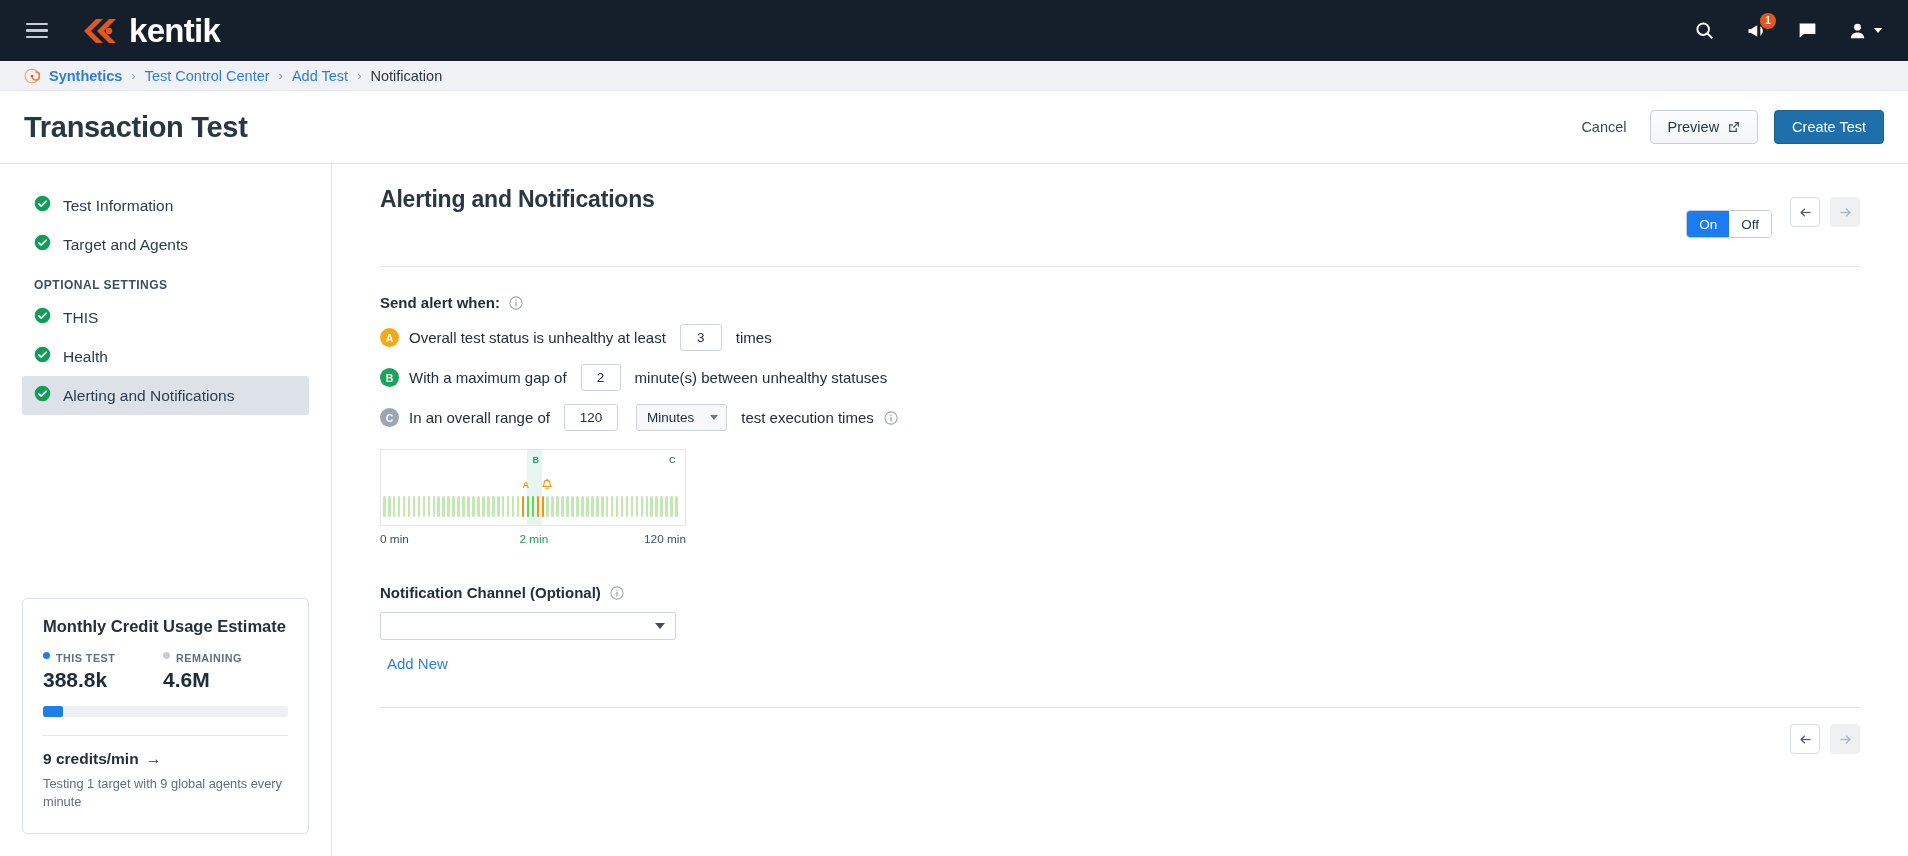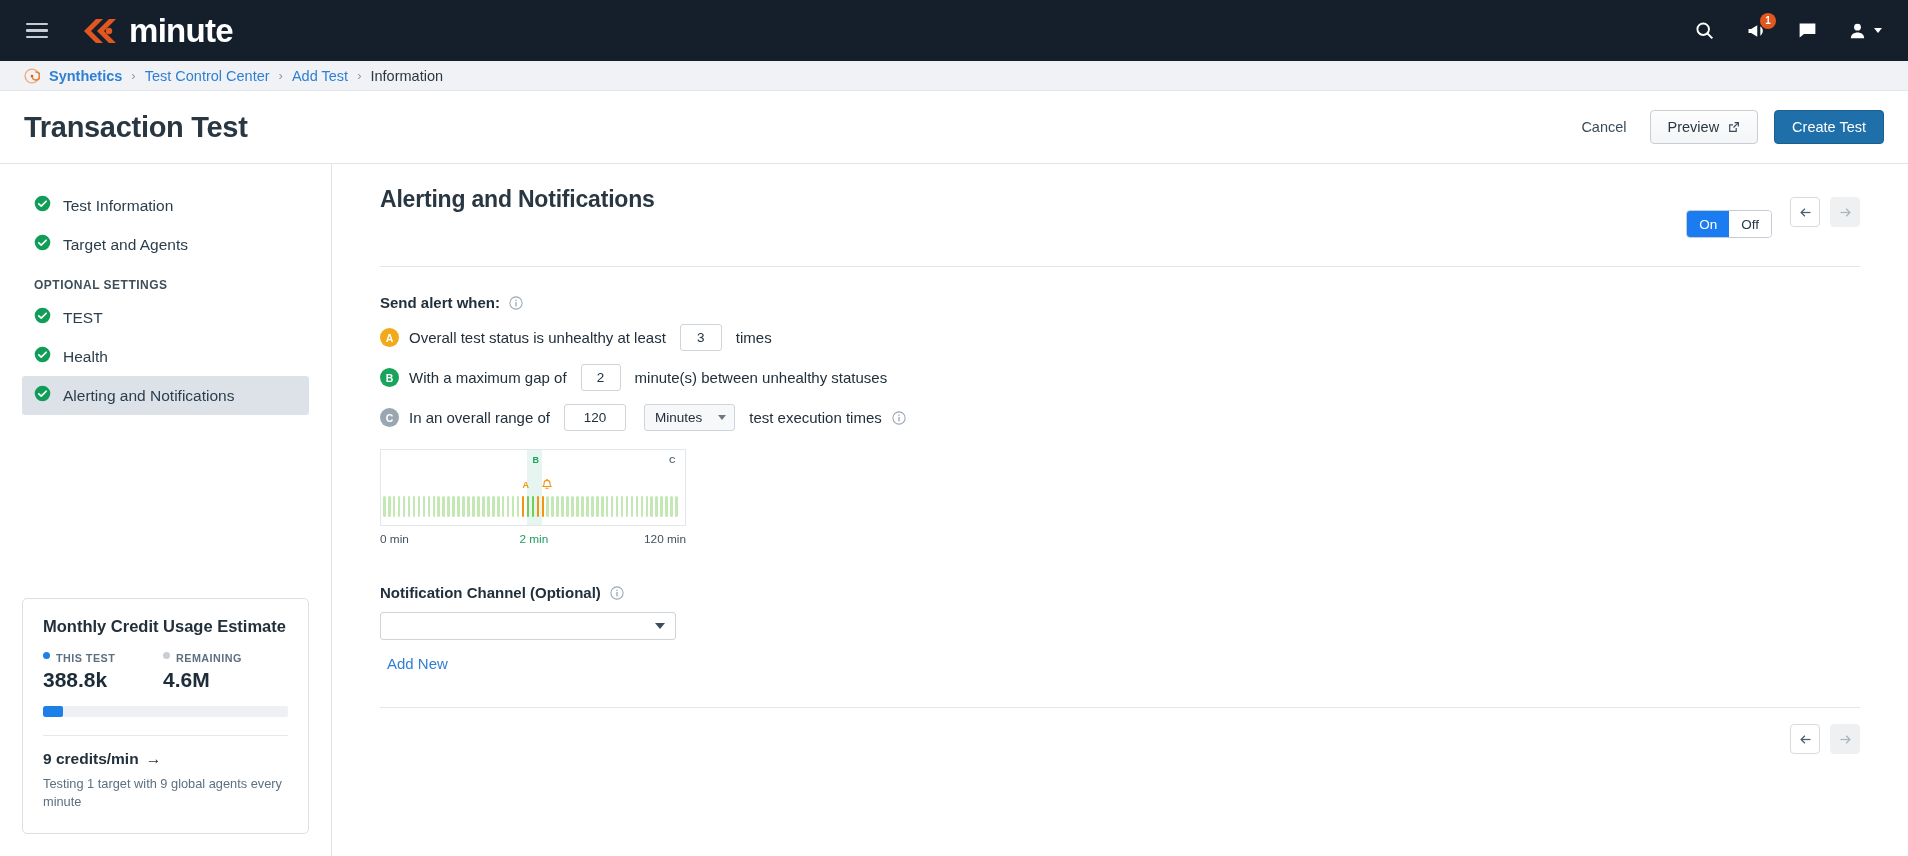--- a/index.html
+++ b/index.html
@@ -259,21 +259,21 @@
     <span></span>
       <span></span>
       <span></span>
   </div>
   <div class="logo-wrap">
     <svg class="logo-mark" width="46" height="30" viewBox="0 0 46 30">
       <path d="M18 3 L6 15 L18 27 L25 27 L13 15 L25 3 Z" fill="#e2571f"></path>
       <path d="M31 3 L19 15 L31 27 L38 27 L26 15 L38 3 Z" fill="#e2571f"></path>
       <circle cx="31" cy="15" r="3.2" fill="#e2571f"></circle>
     </svg>
-    <span class="logo-text">minute</span>
+    <span class="logo-text">kentik</span>
   </div>
 
   <div class="topnav-right">
     <div class="nav-icon">
       <svg width="21" height="21" viewBox="0 0 24 24" fill="none" stroke="#ffffff" stroke-width="2.2">
         <circle cx="10.5" cy="10.5" r="6.6"></circle>
           <line x1="15.4" y1="15.4" x2="21" y2="21"></line>
       </svg>
     </div>
     <div class="nav-icon">
@@ -304,21 +304,21 @@
       <path d="M12 12 a6 6 0 1 0 6 -6" fill="none" stroke="#e2822a" stroke-width="2.4" stroke-linecap="round"></path>
       <circle cx="12" cy="12" r="2" fill="#e2571f"></circle>
     </svg>
   </span>
   <a class="bc-link bold">Synthetics</a>
   <span class="bc-sep">›</span>
   <a class="bc-link">Test Control Center</a>
   <span class="bc-sep">›</span>
   <a class="bc-link">Add Test</a>
   <span class="bc-sep">›</span>
-  <span class="bc-current">Information</span>
+  <span class="bc-current">Notification</span>
 </div>
 
 <div class="page-header">
   <div class="page-title">Transaction Test</div>
   <div class="header-actions">
     <button class="btn btn-minimal">Cancel</button>
     <button class="btn btn-default">
       <span>Preview</span>
       <svg width="13" height="13" viewBox="0 0 24 24" fill="none" stroke="#394b59" stroke-width="2.2">
         <path d="M17 13v6H5V7h6"></path>
@@ -354,21 +354,21 @@
 
     <div class="side-section">OPTIONAL SETTINGS</div>
 
     <div class="side-item">
       <span class="check-icon">
         <svg width="17" height="17" viewBox="0 0 24 24">
             <circle cx="12" cy="12" r="11" fill="#0f9d58"></circle>
             <path d="M6.8 12.4l3.4 3.4 7-7" fill="none" stroke="#fff" stroke-width="2.4" stroke-linecap="round" stroke-linejoin="round"></path>
           </svg>
       </span>
-      <span>TEST</span>
+      <span>THIS</span>
     </div>
     <div class="side-item">
       <span class="check-icon">
         <svg width="17" height="17" viewBox="0 0 24 24">
             <circle cx="12" cy="12" r="11" fill="#0f9d58"></circle>
             <path d="M6.8 12.4l3.4 3.4 7-7" fill="none" stroke="#fff" stroke-width="2.4" stroke-linecap="round" stroke-linejoin="round"></path>
           </svg>
       </span>
       <span>Health</span>
     </div>
@@ -464,21 +464,21 @@
       <span class="cond-badge" id="badgeB" style="background: rgb(26, 163, 91);">B</span>
       <span>With a maximum gap of</span>
       <input class="num-input" style="width: 40px;" id="inpB" value="2">
       <span>minute(s) between unhealthy statuses</span>
     </div>
 
     
     <div class="cond-row">
       <span class="cond-badge" id="badgeC" style="background: rgb(154, 166, 177);">C</span>
       <span>In an overall range of</span>
-      <input class="num-input" style="width: 62px;" id="inpC" value="120">
+      <input class="num-input" style="width: 54px;" id="inpC" value="120">
       <span class="select-box">
         <span>Minutes</span>
         <span class="sel-caret"></span>
       </span>
       <span>test execution times</span>
       <span class="info-icon">
         <svg width="14" height="14" viewBox="0 0 24 24">
             <circle cx="12" cy="12" r="10.5" fill="none" stroke="#9aa6b1" stroke-width="1.8"></circle>
             <circle cx="12" cy="7.2" r="1.35" fill="#9aa6b1"></circle>
             <rect x="10.9" y="10" width="2.2" height="8" rx="1" fill="#9aa6b1"></rect>

